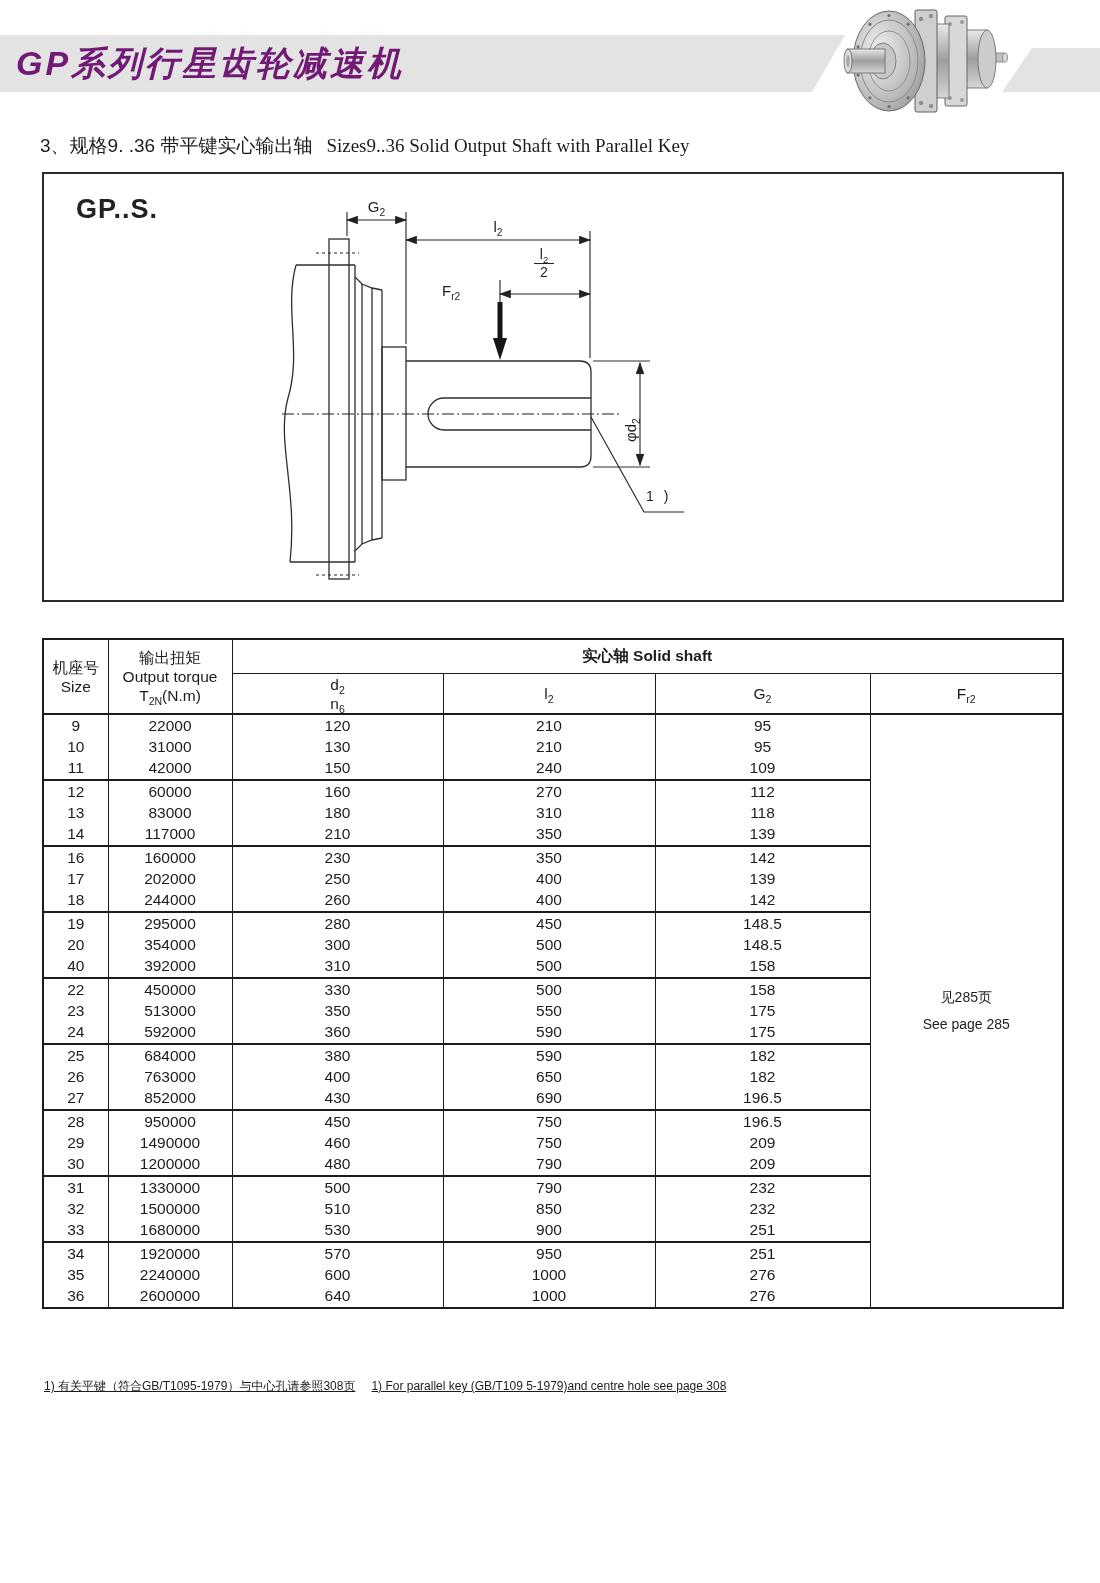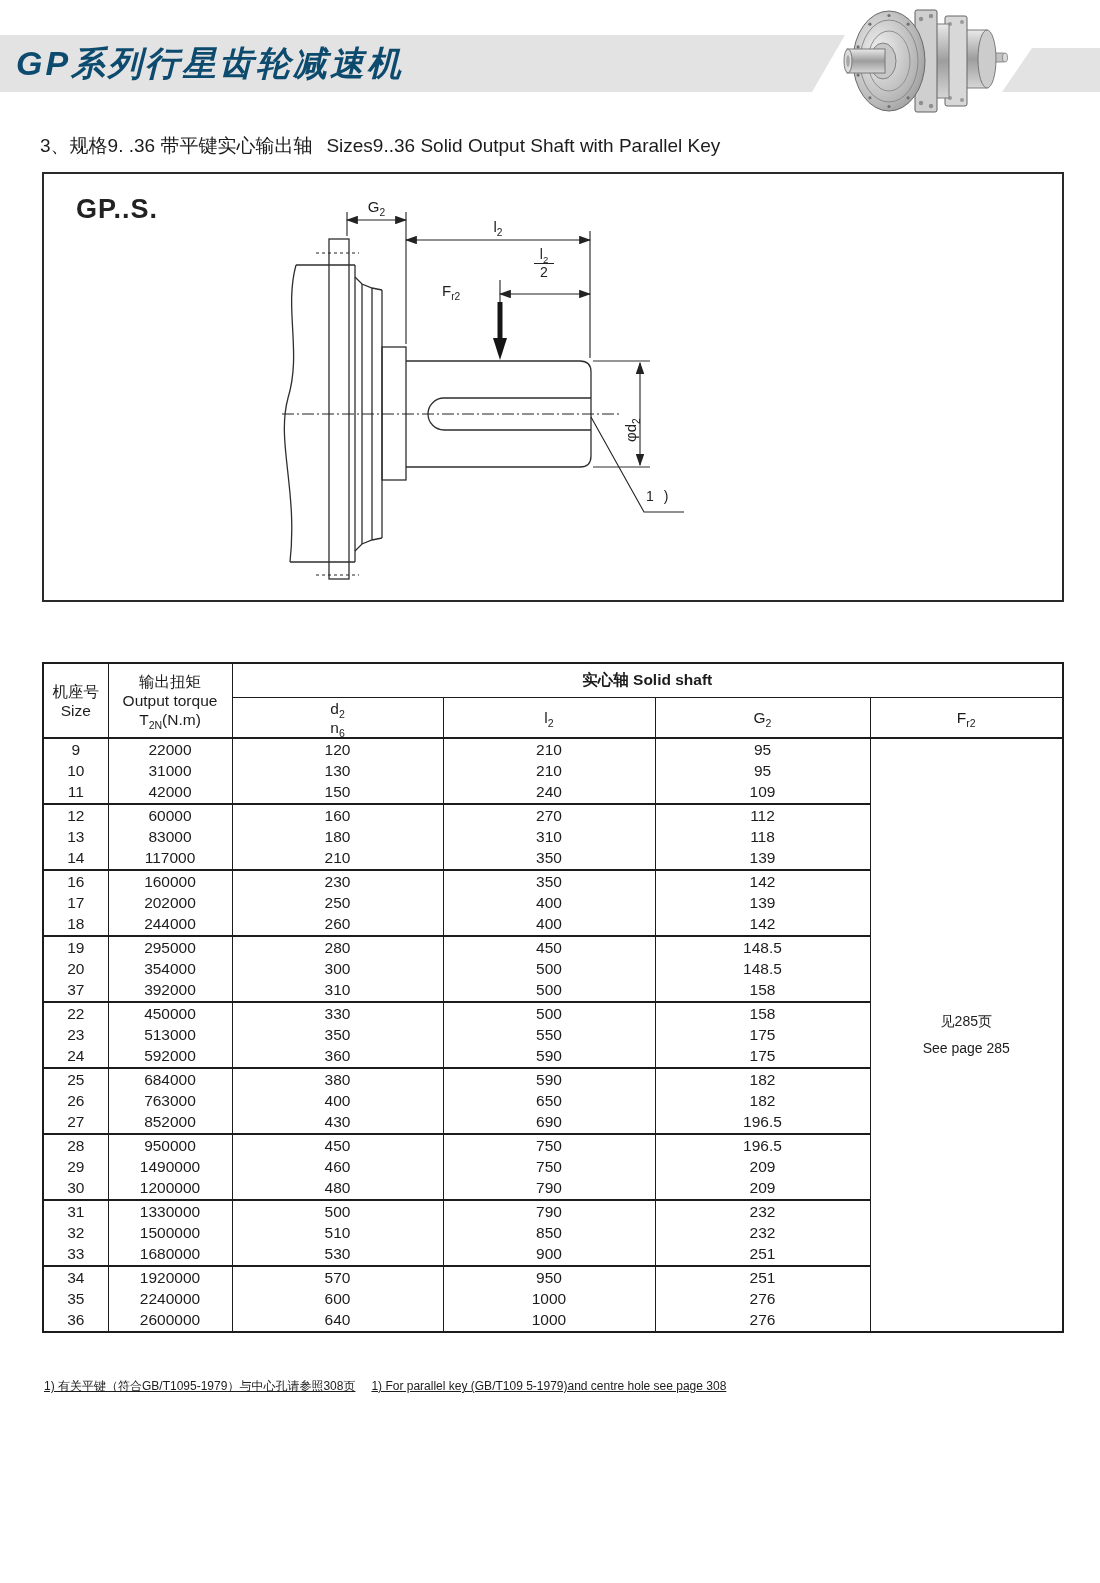--- a/index.html
+++ b/index.html
@@ -10,31 +10,31 @@
   sub { font-size:0.68em; line-height:0; }
 
   
   .banner {
     position:absolute; left:0; top:35px; width:845px; height:57px;
     background:#e3e3e3;
     clip-path:polygon(0 0, 100% 0, calc(100% - 33px) 100%, 0 100%);
   }
   .banner-title {
     padding-left:16px; font-size:34px; font-style:italic; font-weight:bold;
-    letter-spacing:3px; line-height:56px; color:#0c4a6e; white-space:nowrap;
+    letter-spacing:3px; line-height:56px; color:#701a75; white-space:nowrap;
   }
   .stripe-right {
     position:absolute; left:1002px; top:48px; width:98px; height:44px;
     background:#e3e3e3; clip-path:polygon(30px 0, 100% 0, 100% 100%, 0 100%);
   }
   .product-svg { position:absolute; left:843px; top:2px; }
 
   
   .section-title { position:absolute; left:40px; top:133px; font-size:19px; white-space:nowrap; }
-  .section-title .en { margin-left:14px; }
+  .section-title .en { margin-left:14px;font-family:Liberation Serif, serif; }
 
   
   .drawing-box {
     position:absolute; left:42px; top:172px; width:1018px; height:426px;
     border:2px solid #2a2a2a; background:#fff;
   }
   .drawing-box svg { position:absolute; left:0; top:0; }
   .dlabel { position:absolute; font-size:15px; color:#222; white-space:nowrap; }
   .model-label { left:32px; top:20px; font-size:27px; font-weight:600; letter-spacing:1px; }
   .g2-label  { left:303px; top:24px; width:59px; text-align:center; }
@@ -42,21 +42,21 @@
   .frac      { left:482px; top:72px; width:36px; text-align:center; font-size:14px; line-height:1.15; }
   .frac .num { display:inline-block; padding:0 6px 1px; border-bottom:1.5px solid #222; }
   .frac .den { display:block; }
   .fr2-label { left:398px; top:108px; }
   .d2-label  { left:578px; top:268px; transform:rotate(-90deg); transform-origin:0 0; }
   .note-ref  { left:602px; top:314px; font-size:14px; letter-spacing:3px; }
 
   
   .spec-table {
     position:absolute; left:42px; top:638px; width:1020px;
-    border-collapse:collapse; table-layout:fixed; font-size:15.5px;margin-top:24px;
+    border-collapse:collapse; table-layout:fixed; font-size:15.5px;
   }
   .spec-table col.c1 { width:65px; }  .spec-table col.c2 { width:124px; }
   .spec-table col.c3 { width:211px; } .spec-table col.c4 { width:212px; }
   .spec-table col.c5 { width:215px; } .spec-table col.c6 { width:193px; }
   .spec-table { border:2.5px solid #1c1c1c; }
   .spec-table th, .spec-table td {
     border-left:1.5px solid #1c1c1c; border-right:1.5px solid #1c1c1c;
     text-align:center; vertical-align:middle; font-weight:normal; padding:0;
   }
   .spec-table thead tr.r1 th { height:33px; }
@@ -312,21 +312,21 @@
           <td>148.5</td>
         </tr>
         <tr>
           <td>20</td>
           <td>354000</td>
           <td>300</td>
           <td>500</td>
           <td>148.5</td>
         </tr>
         <tr class="group-end">
-          <td>37</td>
+          <td>40</td>
           <td>392000</td>
           <td>310</td>
           <td>500</td>
           <td>158</td>
         </tr>
         <tr class="group-start">
           <td>22</td>
           <td>450000</td>
           <td>330</td>
           <td>500</td>

